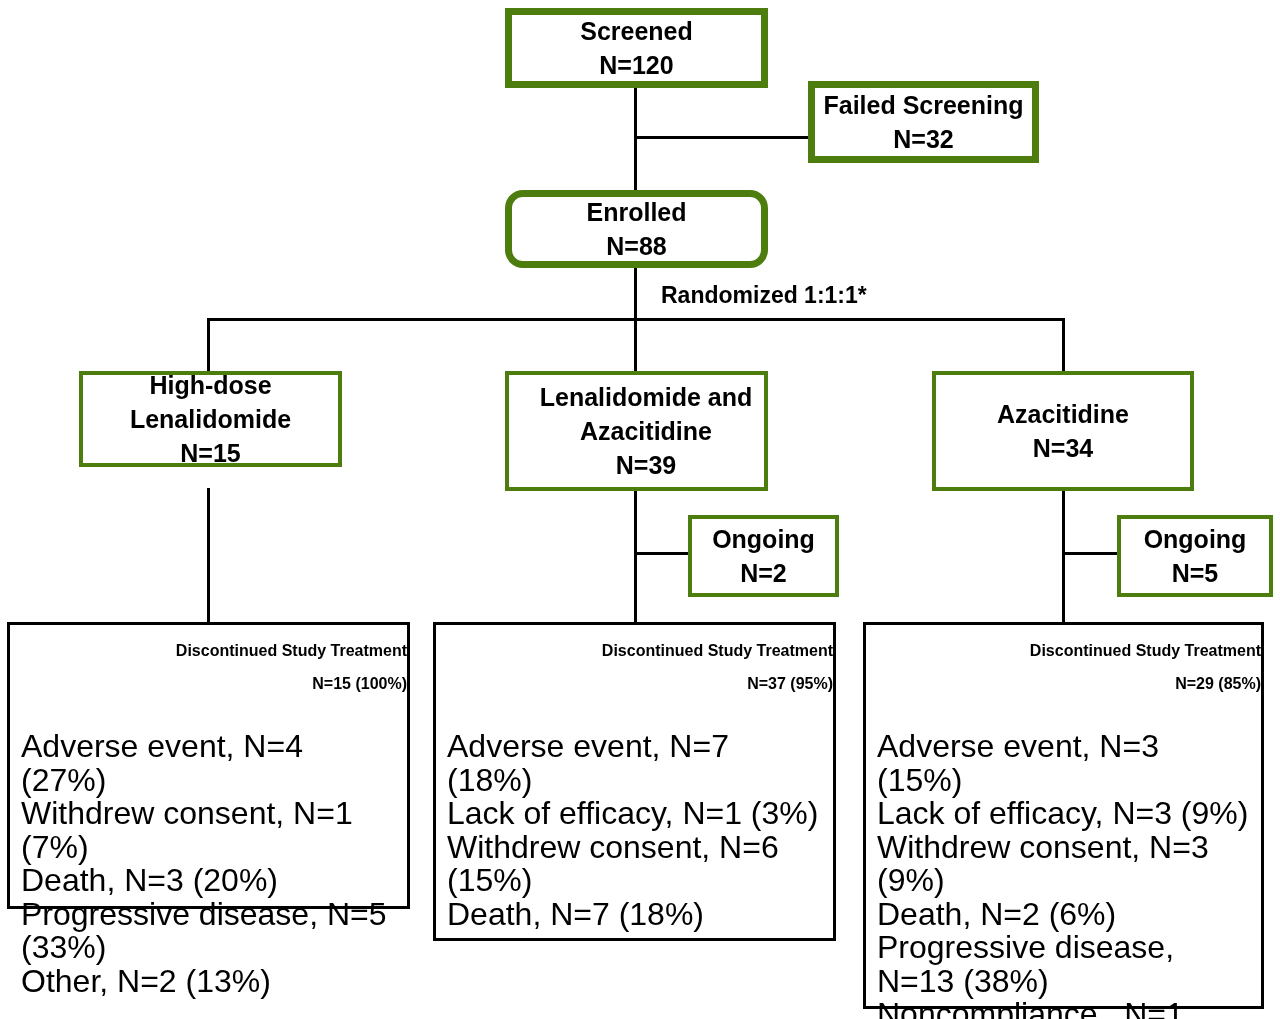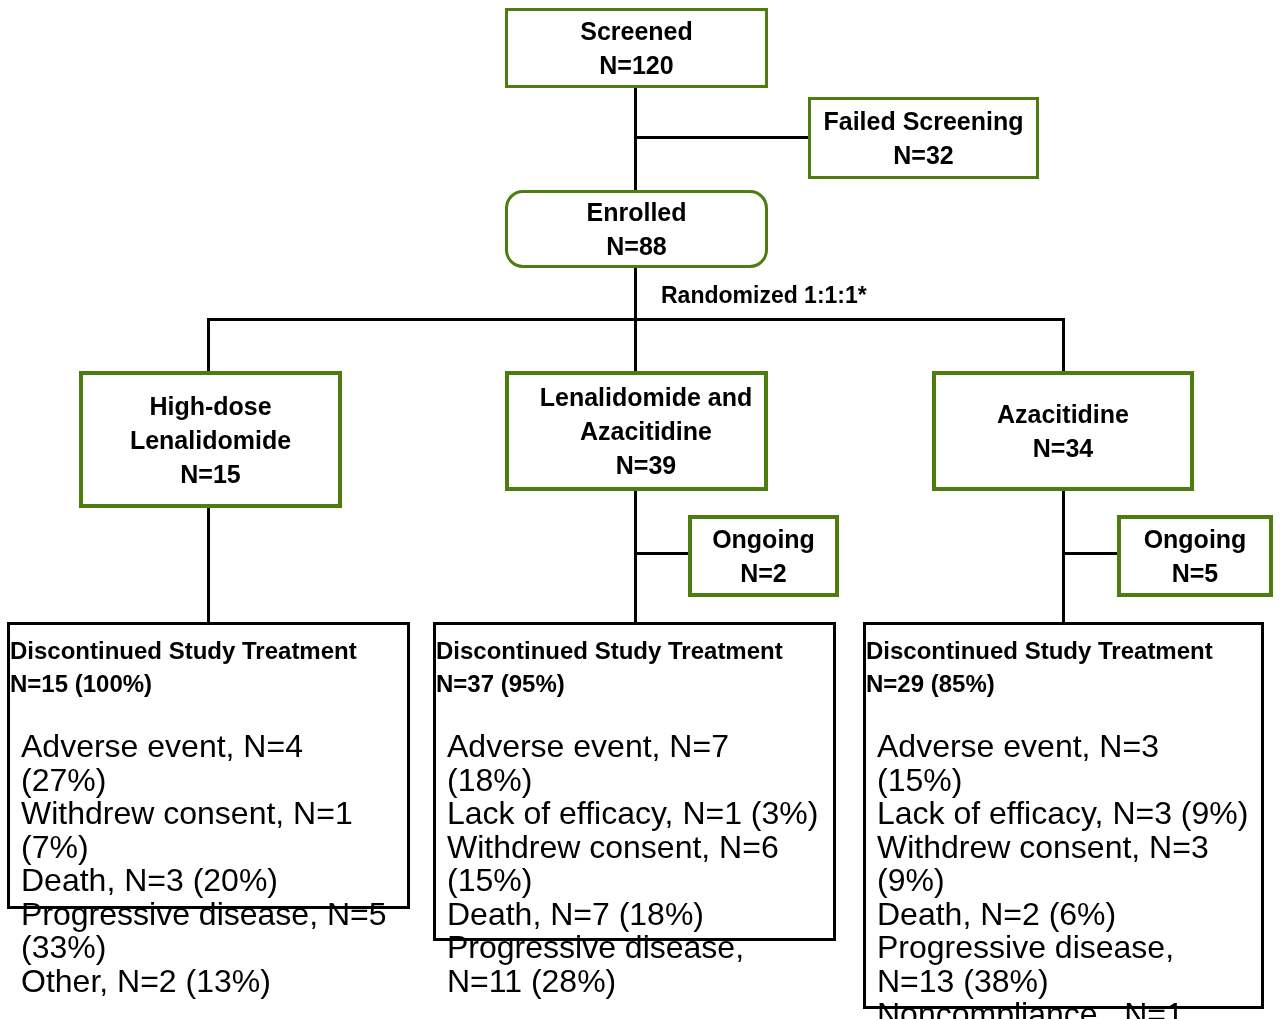--- a/index.html
+++ b/index.html
@@ -13,21 +13,21 @@
     height: 1019px;
     background: #ffffff;
     font-family: "Liberation Sans", sans-serif;
     color: #000000;
     overflow: hidden;
   }
   .box {
     position: absolute;
     box-sizing: border-box;
     background: #ffffff;
-    border: 3px solid #4d7c0f;
+    border: 7px solid #4d7c0f;
     display: flex;
     flex-direction: column;
     align-items: center;
     justify-content: center;
     text-align: center;
     font-weight: bold;
     font-size: 25px;
     line-height: 34px;
     z-index: 2;
   }
@@ -49,23 +49,23 @@
     box-sizing: border-box;
     background: #ffffff;
     border: 3px solid #000000;
     display: flex;
     flex-direction: column;
     align-items: stretch;
     z-index: 2;
     padding-top: 9px;
   }
   .discbox .hdr {
-    text-align: left;
+    text-align: right;
     font-weight: bold;
-    font-size: 24px;
+    font-size: 16px;
     line-height: 33px;
   }
   .discbox .items {
     margin-top: 30px;
     padding: 0 11px;
   }
   .discbox .item {
     font-size: 32px;
     line-height: 33.5px;
     text-align: left;
@@ -87,33 +87,33 @@
   <div class="conn" style="left:634px; top:488px; width:3px; height:136px;"></div>
   <div class="conn" style="left:1062px; top:488px; width:3px; height:136px;"></div>
   <div class="conn" style="left:634px; top:552px; width:56px; height:3px;"></div>
   <div class="conn" style="left:1062px; top:552px; width:57px; height:3px;"></div>
 
   <div class="box" style="left:505px; top:8px; width:263px; height:80px;">
     <div>Screened</div>
     <div>N=120</div>
   </div>
 
-  <div class="box" style="left:808px; top:97px; width:231px; height:82px;">
+  <div class="box" style="left:808px; top:81px; width:231px; height:82px;">
     <div>Failed Screening</div>
     <div>N=32</div>
   </div>
 
   <div class="box" style="left:505px; top:190px; width:263px; height:78px;border-radius:18px;">
     <div>Enrolled</div>
     <div>N=88</div>
   </div>
 
   <div class="label" style="left:661px; top:282px;">Randomized 1:1:1*</div>
 
-  <div class="box thick" style="left:79px; top:371px; width:263px; height:137px;">
+  <div class="box thick" style="left:79px; top:371px; width:263px; height:96px;">
     <div>High-dose</div>
     <div>Lenalidomide</div>
     <div>N=15</div>
   </div>
 
   <div class="box thick" style="left:505px; top:371px; width:263px; height:120px;padding-left:19px;">
     <div>Lenalidomide and</div>
     <div>Azacitidine</div>
     <div>N=39</div>
   </div>
@@ -146,21 +146,20 @@
   </div>
 
   <div class="discbox" style="left:433px; top:622px; width:403px; height:319px;">
     <div class="hdr">Discontinued Study Treatment</div>
     <div class="hdr">N=37 (95%)</div>
     <div class="items">
       <div class="item">Adverse event, N=7 (18%)</div>
       <div class="item">Lack of efficacy, N=1 (3%)</div>
       <div class="item">Withdrew consent, N=6 (15%)</div>
       <div class="item">Death, N=7 (18%)</div>
-      <div class="item">Progressive disease, N=11 (28%)</div>
     </div>
   </div>
 
   <div class="discbox" style="left:863px; top:622px; width:401px; height:387px;">
     <div class="hdr">Discontinued Study Treatment</div>
     <div class="hdr">N=29 (85%)</div>
     <div class="items">
       <div class="item">Adverse event, N=3 (15%)</div>
       <div class="item">Lack of efficacy, N=3 (9%)</div>
       <div class="item">Withdrew consent, N=3  (9%)</div>

